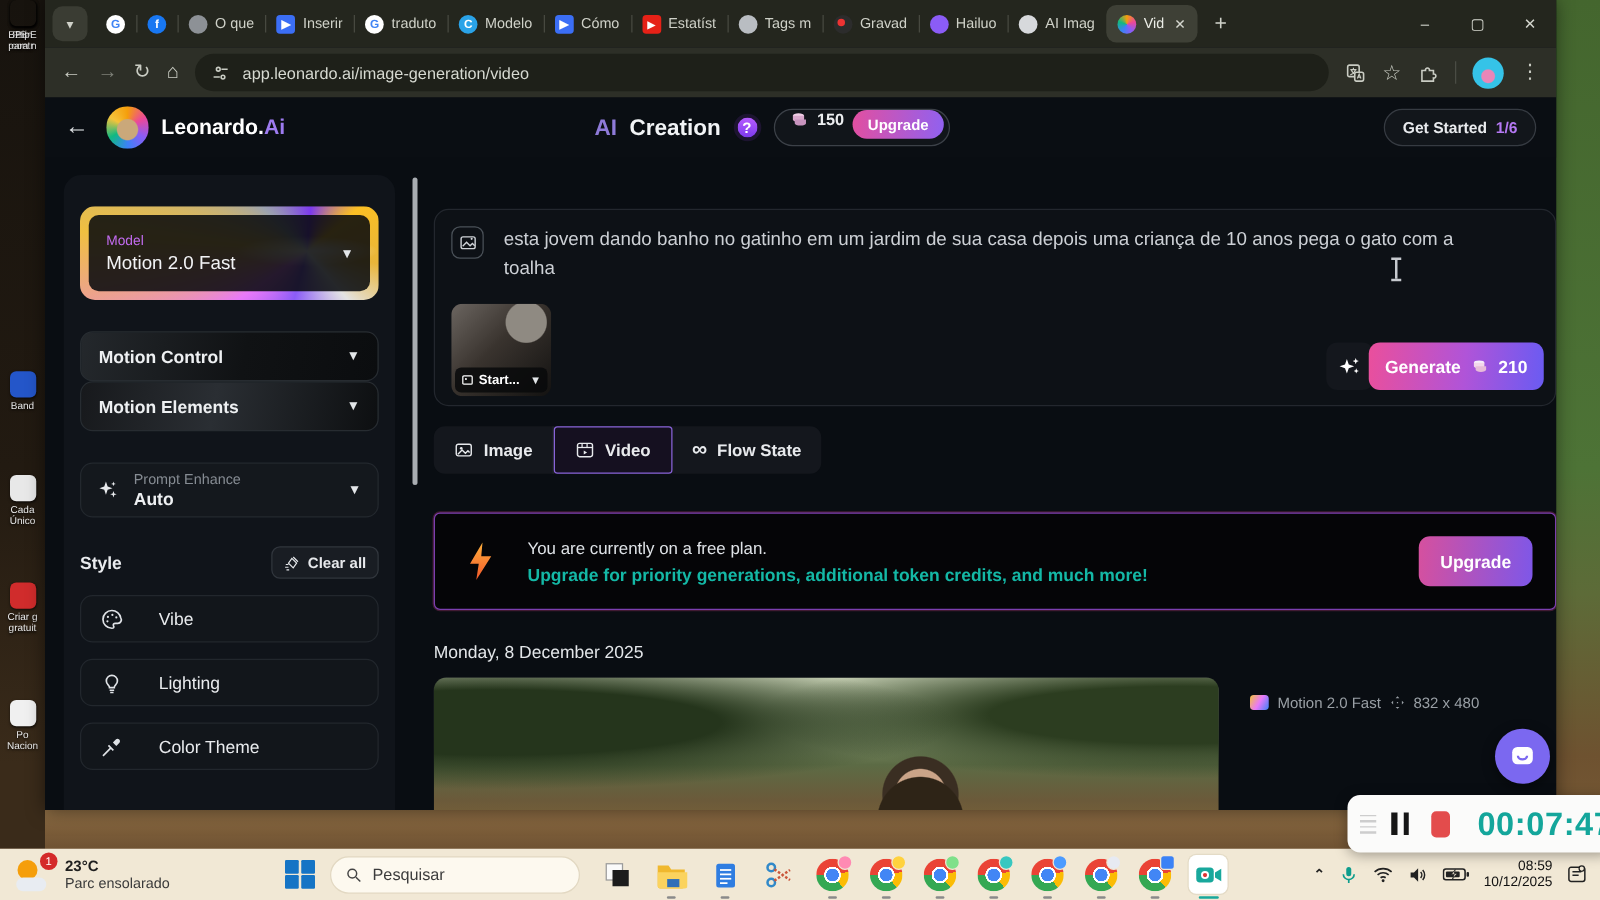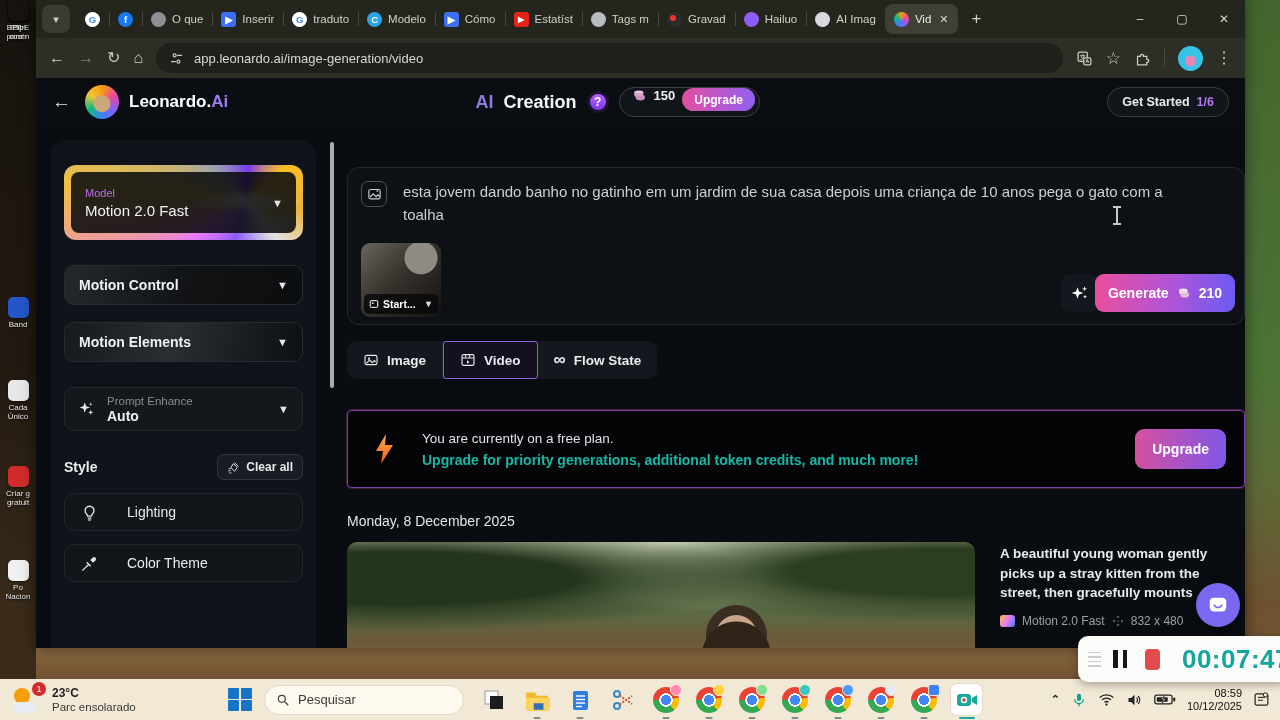--- a/index.html
+++ b/index.html
@@ -71,21 +71,21 @@
   
   .sidebar{position:absolute;left:15px;top:140px;bottom:0;width:265px;background:#10141a;border-radius:14px 14px 0 0;padding:25px 13px 0 13px}
   .model-card{height:75px;border-radius:12px;position:relative;overflow:hidden;background:radial-gradient(ellipse at 76% 48%,rgba(255,255,255,.95) 0%,rgba(255,255,255,0) 22%),conic-gradient(from 100deg at 76% 48%,#e8b53a,#e3e3e3 40deg,#8b5cf6 95deg,#e879f9 135deg,#f0c040 175deg,#9ca3af 215deg,#7c3aed 265deg,#fbbf24 310deg,#e8b53a 360deg)}
   .model-inner{position:absolute;inset:7px;background:rgba(8,10,14,.87);border-radius:8px;padding:8px 14px;display:flex;flex-direction:column;justify-content:center}
   .model-label{color:#c26bf0;font-size:11px;font-weight:normal}
   .model-value{color:#f2f3f5;font-size:15px;margin-top:3px}
   .chev{color:#e3e6e9;font-size:11px}
   .model-inner .chev{position:absolute;right:13px;top:50%;transform:translateY(-50%)}
   .motion-card{height:40px;border-radius:10px;border:1px solid #272c31;display:flex;align-items:center;justify-content:space-between;padding:0 14px;color:#eef0f2;font-size:14px;font-weight:600}
   .mc1{margin-top:25px;background:linear-gradient(100deg,#24282c 0%,#101214 55%,#0b0d0f 100%)}
-  .mc2{margin-top:17px;background:linear-gradient(100deg,#17191c 0%,#2a2e33 45%,#0d0f11 100%)}
+  .mc2{background:linear-gradient(100deg,#17191c 0%,#2a2e33 45%,#0d0f11 100%)}
   .enhance-card{margin-top:25px;height:44px;border-radius:10px;border:1px solid #23282e;background:#14181d;display:flex;align-items:center;padding:0 13px;gap:11px}
   .enh-label{color:#868c93;font-size:11.5px}
   .enh-value{color:#eef0f2;font-size:14px;font-weight:600;margin-top:1px}
   .enhance-card .chev{margin-left:auto}
   .style-row{margin-top:23px;display:flex;align-items:center;justify-content:space-between}
   .style-title{color:#e9ebee;font-size:14px;font-weight:600}
   .clearall{height:26px;border:1px solid #31363d;background:#191d23;border-radius:7px;display:flex;align-items:center;gap:6px;padding:0 9px;color:#e6e8eb;font-size:12px;font-weight:600}
   .style-item{margin-top:13px;height:38px;border-radius:10px;border:1px solid #22272d;background:#12161b;display:flex;align-items:center;padding:0 15px;gap:28px;color:#e9ebee;font-size:14px}
   .page-scrollbar{position:absolute;left:294px;top:142px;width:4px;height:246px;background:#a9adb2;border-radius:2px}
 
@@ -340,20 +340,30 @@
       <div class="clearall">
         <svg width="13" height="13" viewBox="0 0 24 24">
             <path d="M14 3 L21 10 M12 5 L19 12 L14 19 L7 12 Z" fill="none" stroke="#e6e8eb" stroke-width="1.8"></path>
             <path d="M3 14 h4 M2 18 h5 M4 22 h4" stroke="#e6e8eb" stroke-width="1.6"></path>
           </svg>
         <span>Clear all</span>
       </div>
     </div>
     <div class="style-item">
       <svg width="19" height="19" viewBox="0 0 24 24">
+          <path d="M12 3 a9 9 0 1 0 0 18 c1.9 0 2.4 -1.1 1.7 -2.3 c-.8 -1.5 .2 -2.7 1.9 -2.7 H18 a3.6 3.6 0 0 0 3 -5.5 A9.2 9.2 0 0 0 12 3 z" fill="none" stroke="#dfe2e6" stroke-width="1.7"></path>
+          <circle cx="8" cy="9.5" r="1.1" fill="#dfe2e6"></circle>
+          <circle cx="12.5" cy="7.5" r="1.1" fill="#dfe2e6"></circle>
+          <circle cx="16.5" cy="10" r="1.1" fill="#dfe2e6"></circle>
+          <circle cx="7.5" cy="14" r="1.1" fill="#dfe2e6"></circle>
+        </svg>
+      <span>Vibe</span>
+    </div>
+    <div class="style-item">
+      <svg width="19" height="19" viewBox="0 0 24 24">
           <path d="M8.2 13.8 a5.6 5.6 0 1 1 7.6 0 c-.9 .9 -1.4 1.8 -1.4 2.7 h-4.8 c0 -.9 -.5 -1.8 -1.4 -2.7 z" fill="none" stroke="#dfe2e6" stroke-width="1.7"></path>
           <line x1="9.7" y1="19.2" x2="14.3" y2="19.2" stroke="#dfe2e6" stroke-width="1.6"></line>
           <line x1="10.3" y1="21.5" x2="13.7" y2="21.5" stroke="#dfe2e6" stroke-width="1.6"></line>
         </svg>
       <span>Lighting</span>
     </div>
     <div class="style-item">
       <svg width="19" height="19" viewBox="0 0 24 24">
           <path d="M3 21 l7.5 -7.5 M8.5 10.5 l5 5" stroke="#dfe2e6" stroke-width="1.7" fill="none"></path>
           <path d="M13 7.5 l3.5 3.5 3.2 -3.2 a2.5 2.5 0 0 0 -3.5 -3.5 z" fill="#dfe2e6"></path>
@@ -445,21 +455,20 @@
       <div class="banner-upgrade">
           <span>Upgrade</span>
         </div>
     </div>
 
     <div class="feed-date">Monday, 8 December 2025</div>
 
     <div class="feed">
       <div class="video-thumb"></div>
       <div class="gen-info">
-        <div class="gen-desc">A beautiful young woman gently picks up a stray kitten from the street, then gracefully mounts</div>
         <div class="gen-meta">
           <span class="meta-model-icon"></span>
           <span>Motion 2.0 Fast</span>
           <svg width="12" height="12" viewBox="0 0 24 24">
               <path d="M12 2 l3 3 h-6 z M12 22 l-3 -3 h6 z M2 12 l3 -3 v6 z M22 12 l-3 3 v-6 z M11 11 h2 v2 h-2 z" fill="#9aa0a6"></path>
             </svg>
           <span>832 x 480</span>
         </div>
       </div>
     </div>

